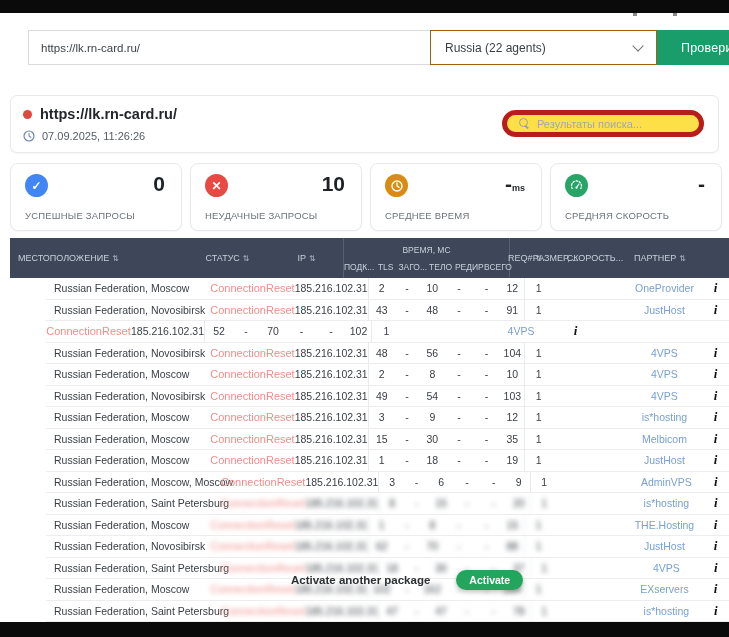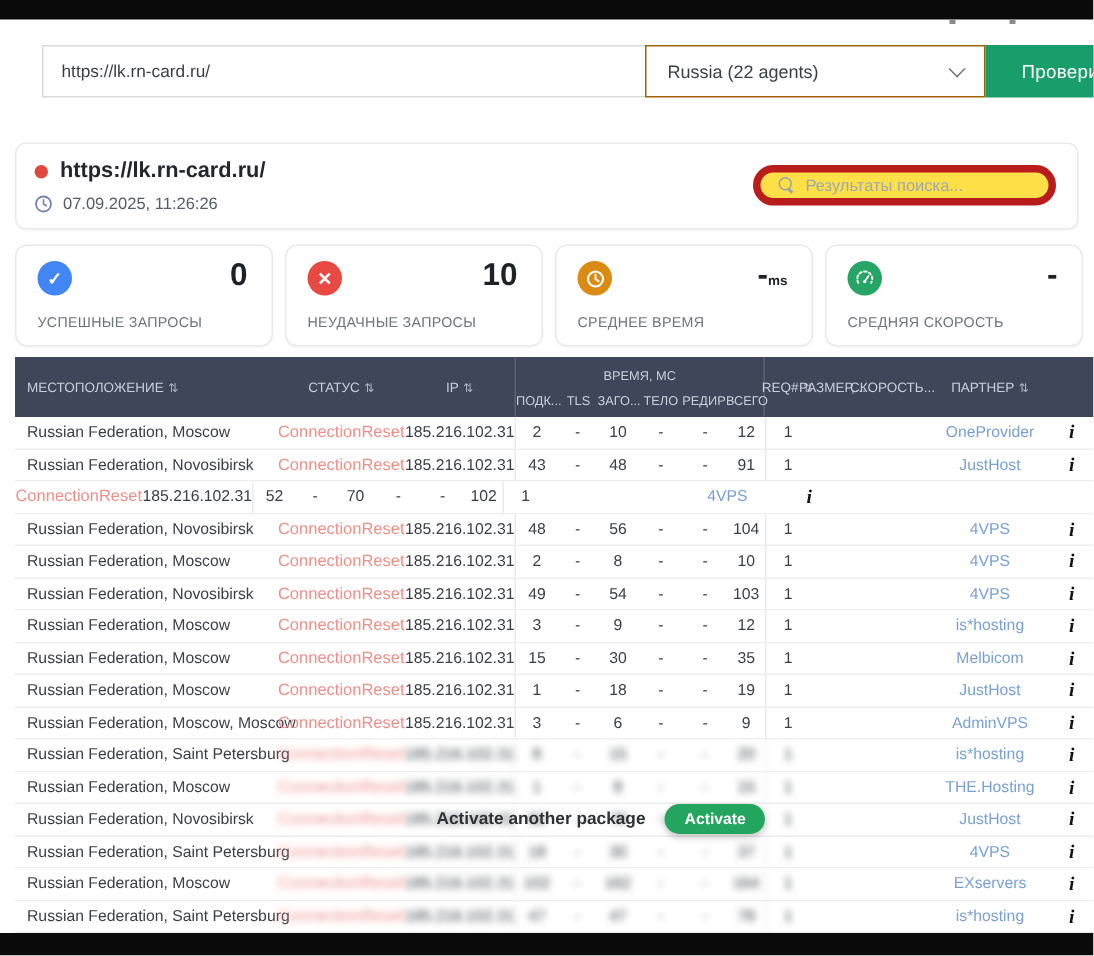--- a/index.html
+++ b/index.html
@@ -71,35 +71,35 @@
   .th-status { width:85px; }
   .th-ip { width:73px; }
   .th-time { width:167px; flex-direction:column; justify-content:center; border-left:1px solid rgba(255,255,255,.14); border-right:1px solid rgba(255,255,255,.14); }
   .th-time .group-label { font-size:8.5px; margin-bottom:4px; }
   .th-time .subs { display:flex; width:100%; }
   .th-time .subs span { text-align:center; font-size:8.5px; }
   .sub0{width:29px;} .sub1{width:26px;} .sub2{width:28px;} .sub3{width:29px;} .sub4{width:30px;} .sub5{width:25px;}
   .th-req { width:30px;align-items:center; } .th-size { width:30px; } .th-speed { width:50px; } .th-partner { width:80px; } .th-info { width:29px; }
   .sort-glyph { font-size:8px; color:#aeb6c4; }
 
-  .tbody { background:#fff; }
+  .tbody { background:#fff;margin-left:36px; }
   .trow { display:flex; height:21.5px; align-items:center; border-bottom:1px solid #ededf0; font-size:10.5px; background:#fff; }
   .cell { display:flex; align-items:center; justify-content:center; height:100%; white-space:nowrap; }
   .c-location { width:175px; justify-content:flex-start; padding-left:8px; color:#3b4046; }
   .c-status { width:85px; color:#ee8f8a; font-size:11px; }
   .c-ip { width:73px; color:#3b4046; }
   .c-t0 { width:29px; border-left:1px solid #e8eaed; } .c-t1{width:26px;} .c-t2{width:28px;} .c-t3{width:29px;} .c-t4{width:30px;} .c-t5{width:25px;}
   .c-req { width:30px; border-left:1px solid #e8eaed; }
   .c-size { width:30px; } .c-speed { width:50px; }
   .c-partner { width:80px; color:#79a0d3; cursor:pointer; }
   .c-info { width:29px; font-family:"Liberation Serif", serif; font-style:italic; font-weight:bold; font-size:13px; color:#111; cursor:pointer; }
   .blur { filter:blur(2.6px); }
 
   
-  .overlay-activate { position:absolute; left:291px; top:534px; height:24px; display:flex; align-items:center; gap:13px; z-index:20;justify-content:flex-end; }
+  .overlay-activate { position:absolute; left:291px; top:568px; height:24px; display:flex; align-items:center; gap:26px; z-index:20;justify-content:flex-end; }
   .overlay-text { font-size:11.5px; font-weight:bold; color:#2c3136; white-space:nowrap; }
   .activate-btn {
     background:#23a55e; color:#fff; border:none; border-radius:13px; padding:4px 13px;
     font-size:10.5px; font-weight:bold; font-family:inherit; cursor:pointer;
     box-shadow:0 2px 5px rgba(0,0,0,.25);
   }
   svg { display:block; }
 </style>
 </head>
 <body>

